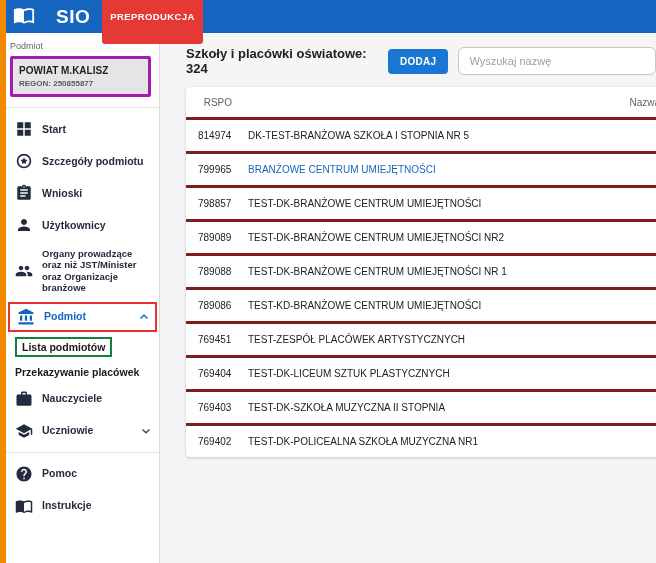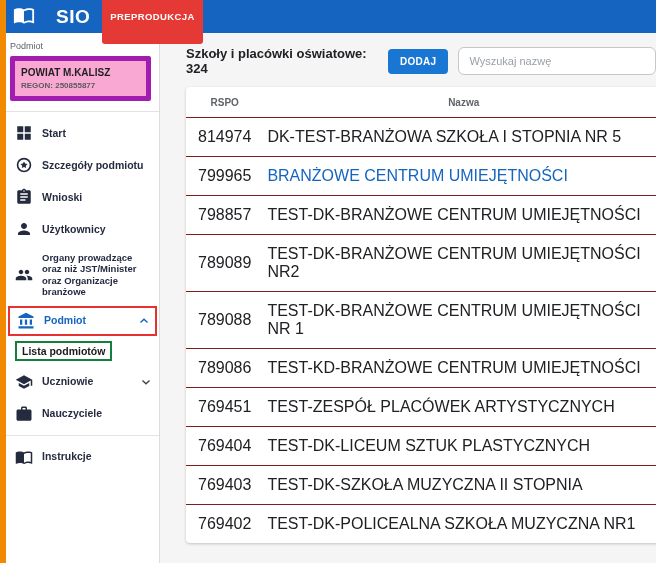--- a/index.html
+++ b/index.html
@@ -13,21 +13,21 @@
   .logo { display:flex; align-items:center; gap:21px; color:#fff; cursor:pointer; }
   .logo svg { width:22px; height:22px; }
   .logo-text { font-size:19px; font-weight:bold; color:#fff; letter-spacing:.5px; }
   .badge { margin-left:12px; background:#e53935; color:#fff; font-size:9.5px; font-weight:bold;
            padding:22px 8px; border-radius:3px; letter-spacing:.4px; }
 
   
   .sidebar { position:absolute; left:6px; top:33px; width:154px; bottom:0; background:#fff;
              border-right:1px solid #dcdcdc; overflow:hidden; }
   .side-label { font-size:9px; color:#5f6368; padding:8px 0 3px 4px; }
-  .entity { margin:2px 8px 10px 4px; background:#f9a8d4; border:5px solid #a21caf; border-radius:2px; padding:6px; }
+  .entity { margin:2px 8px 10px 4px; background:#e5e5e5; border:3px solid #a21caf; border-radius:2px; padding:6px; }
   .entity-name { font-size:10px; font-weight:bold; color:#1f1f1f; }
   .entity-regon { font-size:8px; font-weight:bold; color:#5a5a5a; margin-top:3px; }
   .sdiv { border-top:1px solid #e3e3e3; margin:5px 0; }
 
   .mi { display:flex; align-items:center; padding:7px 6px 7px 9px; color:#252b3f; cursor:pointer; }
   .mi .ic { width:18px; height:18px; flex:0 0 18px; margin-right:9px; }
   .mi .lbl { font-size:10.5px; font-weight:bold; line-height:1.2; }
   .mi.small-lbl .lbl { font-size:9.5px; }
   .mi .chev { margin-left:auto; width:14px; height:14px; color:#444; flex:0 0 14px; }
   .mi.active { color:#1565c0; }
@@ -43,23 +43,23 @@
   .title { font-size:13px; font-weight:bold; color:#202124; width:222px; }
   .addbtn { background:#1976d2; color:#fff; border:none; border-radius:4px; font-size:10px;
             font-weight:bold; padding:7px 12px; letter-spacing:.3px; cursor:pointer; }
   .search { margin-left:10px; width:215px; height:28px; border:1px solid #c7c7c7; border-radius:6px;
             padding:0 10px; font-size:11px; color:#333; outline:none; background:#fff; }
   .search::placeholder { color:#9aa0a6; }
 
   .card { margin-left:13px; width:482px; background:#fff; border-radius:4px;
           box-shadow:0 1px 3px rgba(0,0,0,.2); overflow:hidden; }
   table { width:100%; border-collapse:collapse; }
-  th { text-align:center; font-size:10px; font-weight:bold; color:#5f6368; padding:10px 8px 9px; }
+  th { text-align:right; font-size:10px; font-weight:normal; color:#5f6368; padding:10px 8px 9px; }
   th:first-child, td:first-child { width:54px; padding-left:12px; }
-  td { font-size:16px; color:#202124; padding:10px 8px; border-top:1px solid #7f1d1d; }
+  td { font-size:10px; color:#202124; padding:10px 8px; border-top:3px solid #7f1d1d; }
   td.linkc { color:#1565c0; }
 </style>
 </head>
 <body>
 
 <div class="edge-strip"></div>
 
 <div class="topbar">
   <div class="logo">
     <span>
@@ -127,41 +127,50 @@
           <path d="M6 14.5l6-5.5 6 5.5"></path>
         </svg></span>
   </div>
 
   <div class="sub">
     <span class="hlbox">
       <span>Lista podmiotów</span>
     </span>
   </div>
 
+  <div class="sub">
+    <span>Przekazywanie placówek</span>
+  </div>
+
+  <div class="mi">
+    <span class="ic"><svg viewBox="0 0 24 24" fill="currentColor">
+          <path d="M20 6h-4V4c0-1.11-.89-2-2-2h-4c-1.11 0-2 .89-2 2v2H4c-1.11 0-1.99.89-1.99 2L2 19c0 1.11.89 2 2 2h16c1.11 0 2-.89 2-2V8c0-1.11-.89-2-2-2zm-6 0h-4V4h4v2z"></path>
+        </svg></span>
+    <span class="lbl">Nauczyciele</span>
+  </div>
 
   <div class="mi">
     <span class="ic"><svg viewBox="0 0 24 24" fill="currentColor">
           <path d="M5 13.18v4L12 21l7-3.82v-4L12 17l-7-3.82zM12 3L1 9l11 6 9-4.91V17h2V9L12 3z"></path>
         </svg></span>
     <span class="lbl">Uczniowie</span>
     <span class="chev"><svg viewBox="0 0 24 24" fill="none" stroke="currentColor" stroke-width="2.4">
           <path d="M6 9.5l6 5.5 6-5.5"></path>
         </svg></span>
   </div>
 
-  <div class="mi">
-    <span class="ic"><svg viewBox="0 0 24 24" fill="currentColor">
-          <path d="M20 6h-4V4c0-1.11-.89-2-2-2h-4c-1.11 0-2 .89-2 2v2H4c-1.11 0-1.99.89-1.99 2L2 19c0 1.11.89 2 2 2h16c1.11 0 2-.89 2-2V8c0-1.11-.89-2-2-2zm-6 0h-4V4h4v2z"></path>
-        </svg></span>
-    <span class="lbl">Nauczyciele</span>
-  </div>
-
 
   <div class="sdiv"></div>
 
+  <div class="mi">
+    <span class="ic"><svg viewBox="0 0 24 24" fill="currentColor">
+          <path d="M12 2C6.48 2 2 6.48 2 12s4.48 10 10 10 10-4.48 10-10S17.52 2 12 2zm1 17h-2v-2h2v2zm2.07-7.75l-.9.92C13.45 12.9 13 13.5 13 15h-2v-.5c0-1.1.45-2.1 1.17-2.83l1.24-1.26c.37-.36.59-.86.59-1.41 0-1.1-.9-2-2-2s-2 .9-2 2H8c0-2.21 1.79-4 4-4s4 1.79 4 4c0 .88-.36 1.68-.93 2.25z"></path>
+        </svg></span>
+    <span class="lbl">Pomoc</span>
+  </div>
 
   <div class="mi">
     <span class="ic"><svg viewBox="0 0 24 24" fill="currentColor">
           <path d="M21 5c-1.11-.35-2.33-.5-3.5-.5-1.95 0-4.05.4-5.5 1.5-1.45-1.1-3.55-1.5-5.5-1.5S2.45 4.9 1 6v14.65c0 .25.25.5.5.5.1 0 .15-.05.25-.05C3.1 20.45 5.05 20 6.5 20c1.95 0 4.05.4 5.5 1.5 1.35-.85 3.8-1.5 5.5-1.5 1.65 0 3.35.3 4.75 1.05.1.05.15.05.25.05.25 0 .5-.25.5-.5V6c-.6-.45-1.25-.75-2-1zm0 13.5c-1.1-.35-2.3-.5-3.5-.5-1.7 0-4.15.65-5.5 1.5V8c1.35-.85 3.8-1.5 5.5-1.5 1.2 0 2.4.15 3.5.5v11.5z"></path>
         </svg></span>
     <span class="lbl">Instrukcje</span>
   </div>
 </div>
 
 <div class="main">

